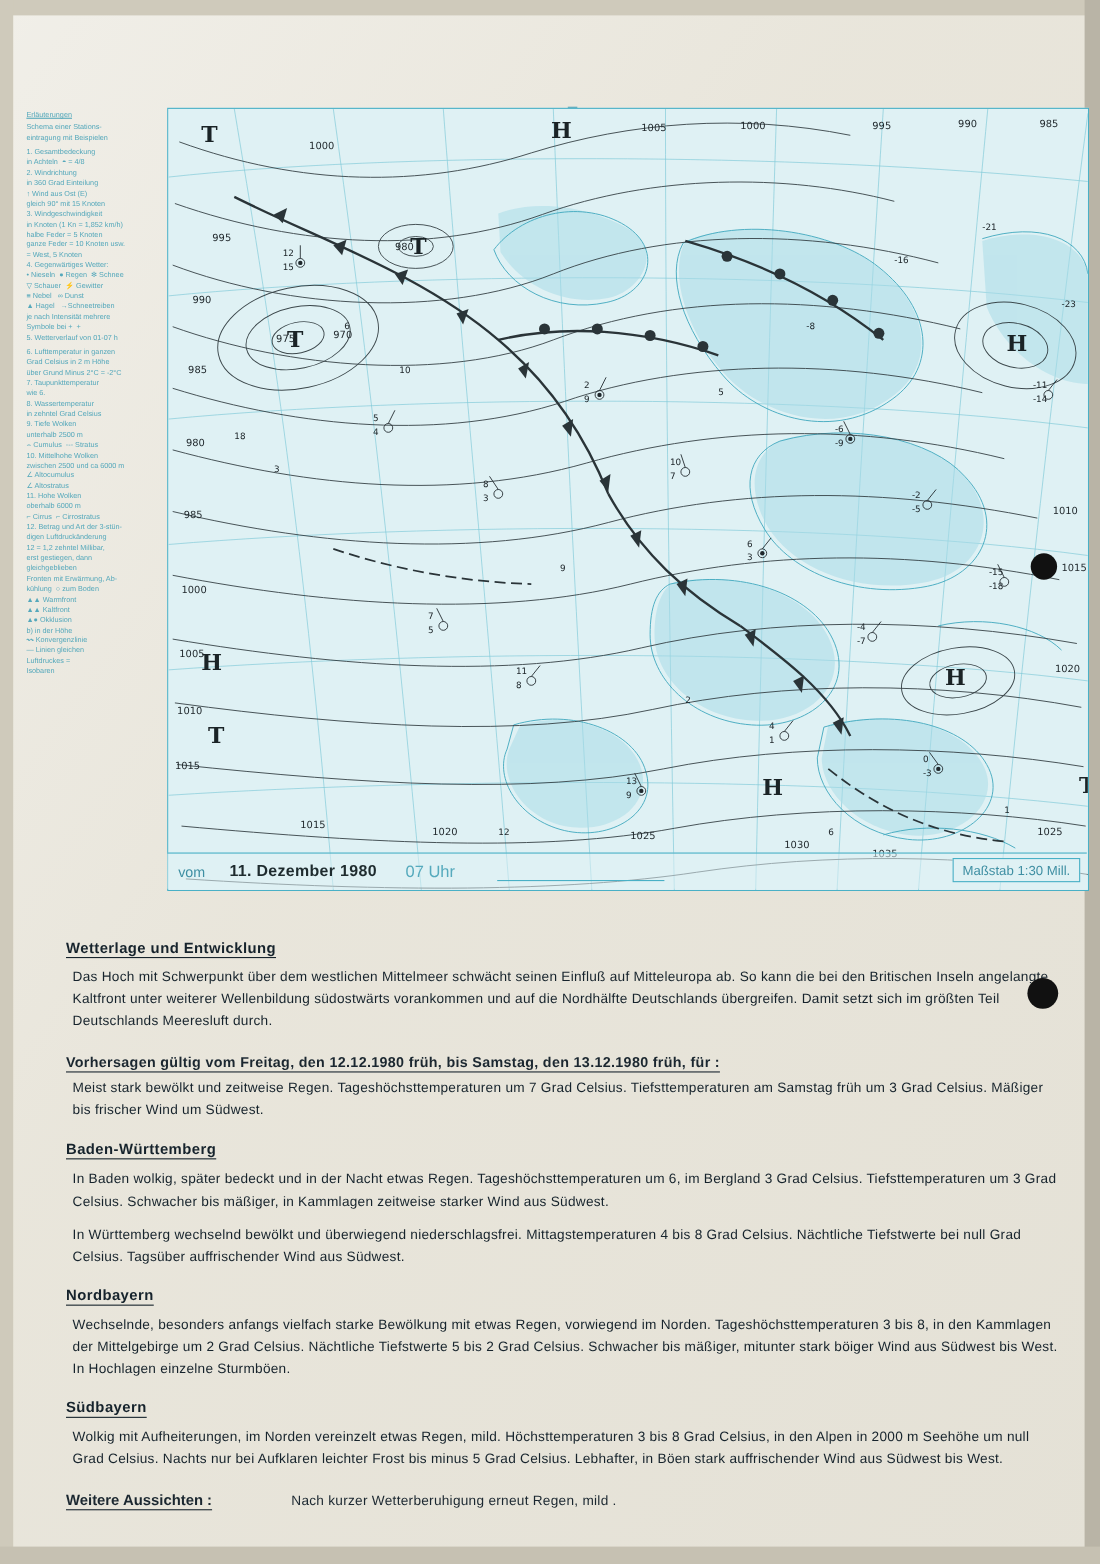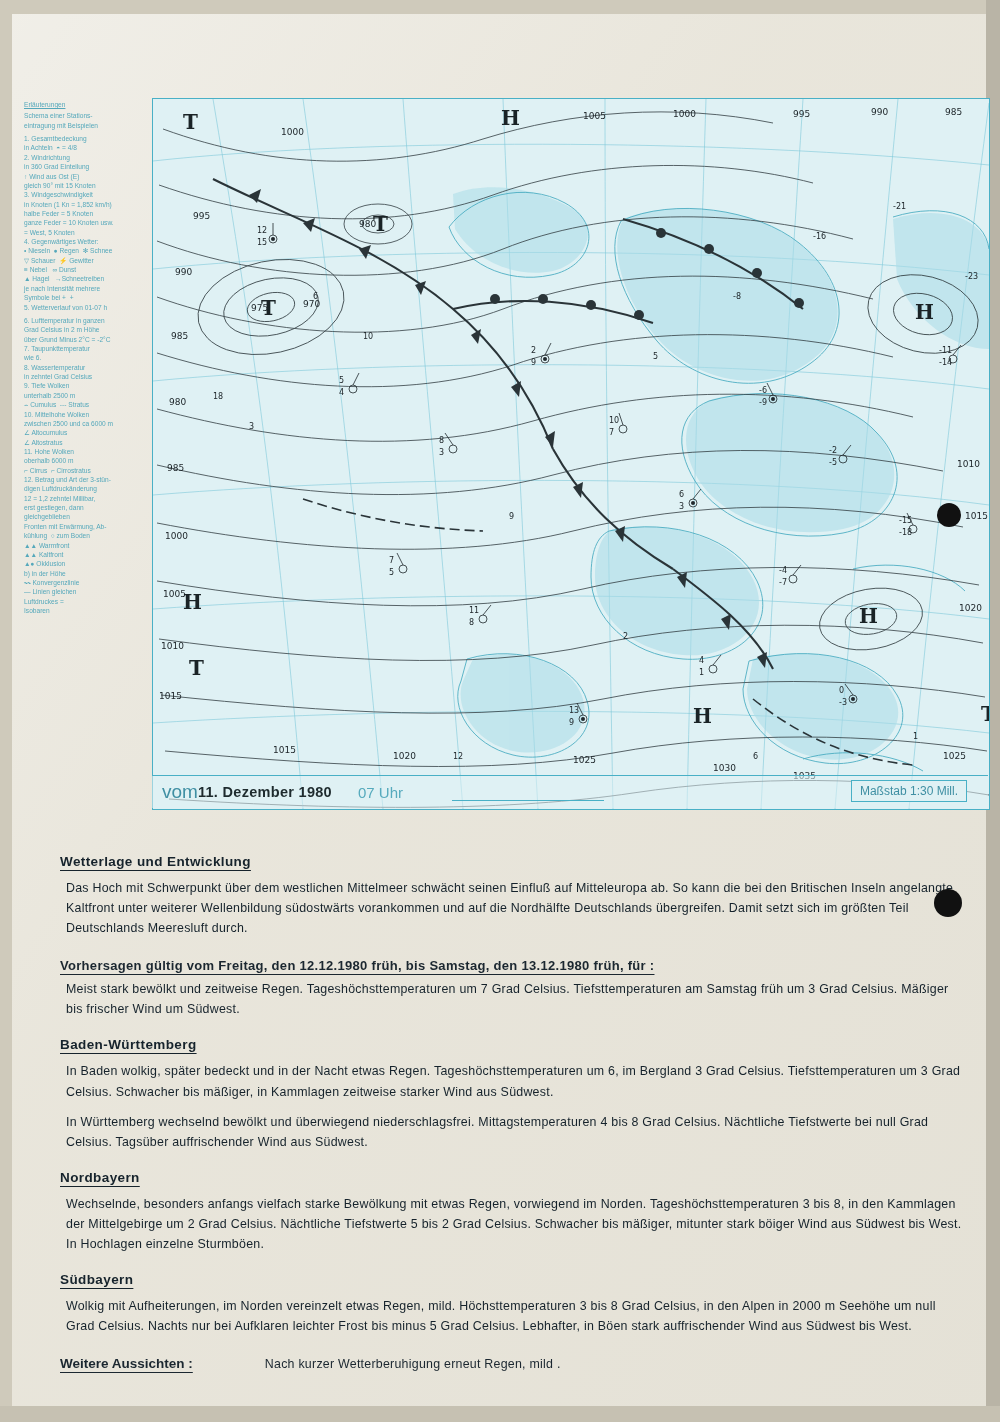--- a/index.html
+++ b/index.html
@@ -83,25 +83,25 @@
     position: absolute;
     left: 152px; top: 775px;
     width: 836px; height: 33px;
     border-top: 1px solid #49b0c6;
     display: flex;
     align-items: center;
     box-sizing: border-box;
     padding: 0 10px;
     background: rgba(223,241,244,0.55);
   }
-  .mf-vom { color:#3f8fa3; font-size:19px; }
+  .mf-vom { color:#3f8fa3; font-size:13px; margin-right:22px; }
   .mf-date { color:#1e2b2e; font-size:14.5px; font-weight:600; letter-spacing:0.3px; }
   .mf-time { color:#56aabd; font-size:15px; margin-left:26px; }
   .mf-box {
-    position:absolute; right:21px; top:4px;
+    position:absolute; right:6px; top:4px;
     border:1px solid #49b0c6;
     padding:3px 8px;
     color:#3f8fa3; font-size:12px;
     background:#dff1f4;
   }
   .mf-underline {
     position:absolute;
     left: 300px; top: 24px; width: 152px;
     border-bottom: 1.5px solid #49b0c6;
   }

